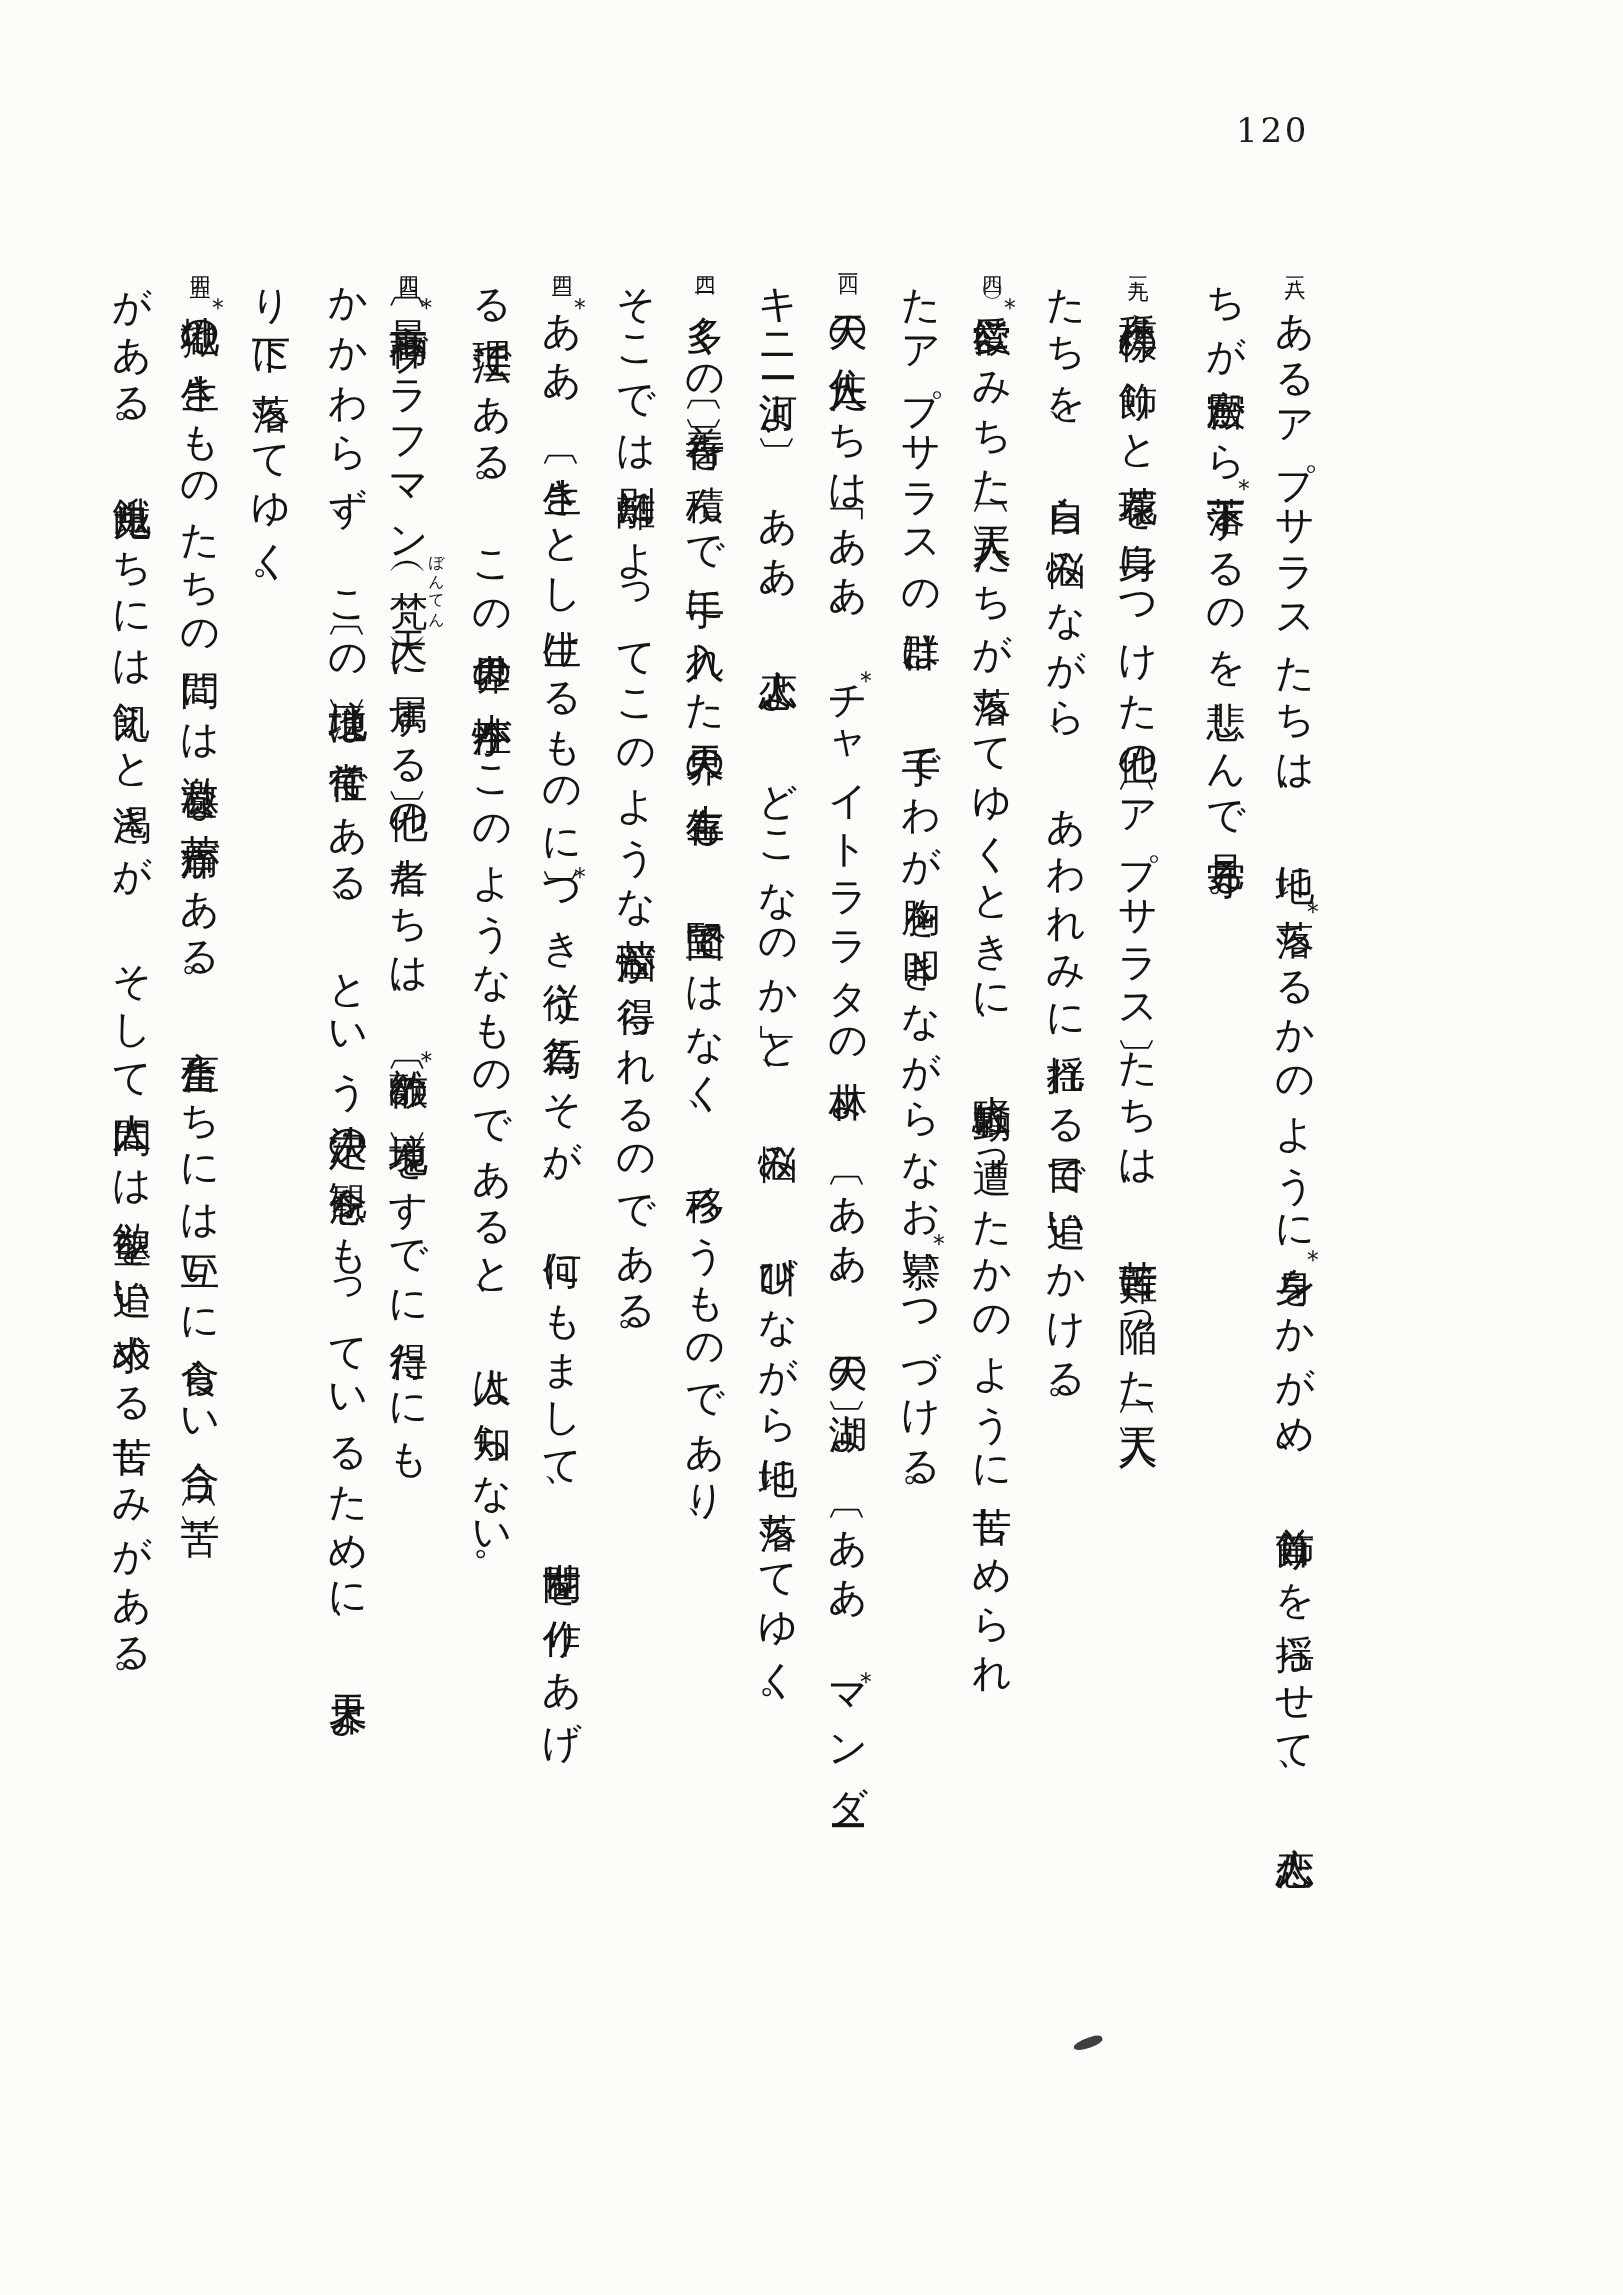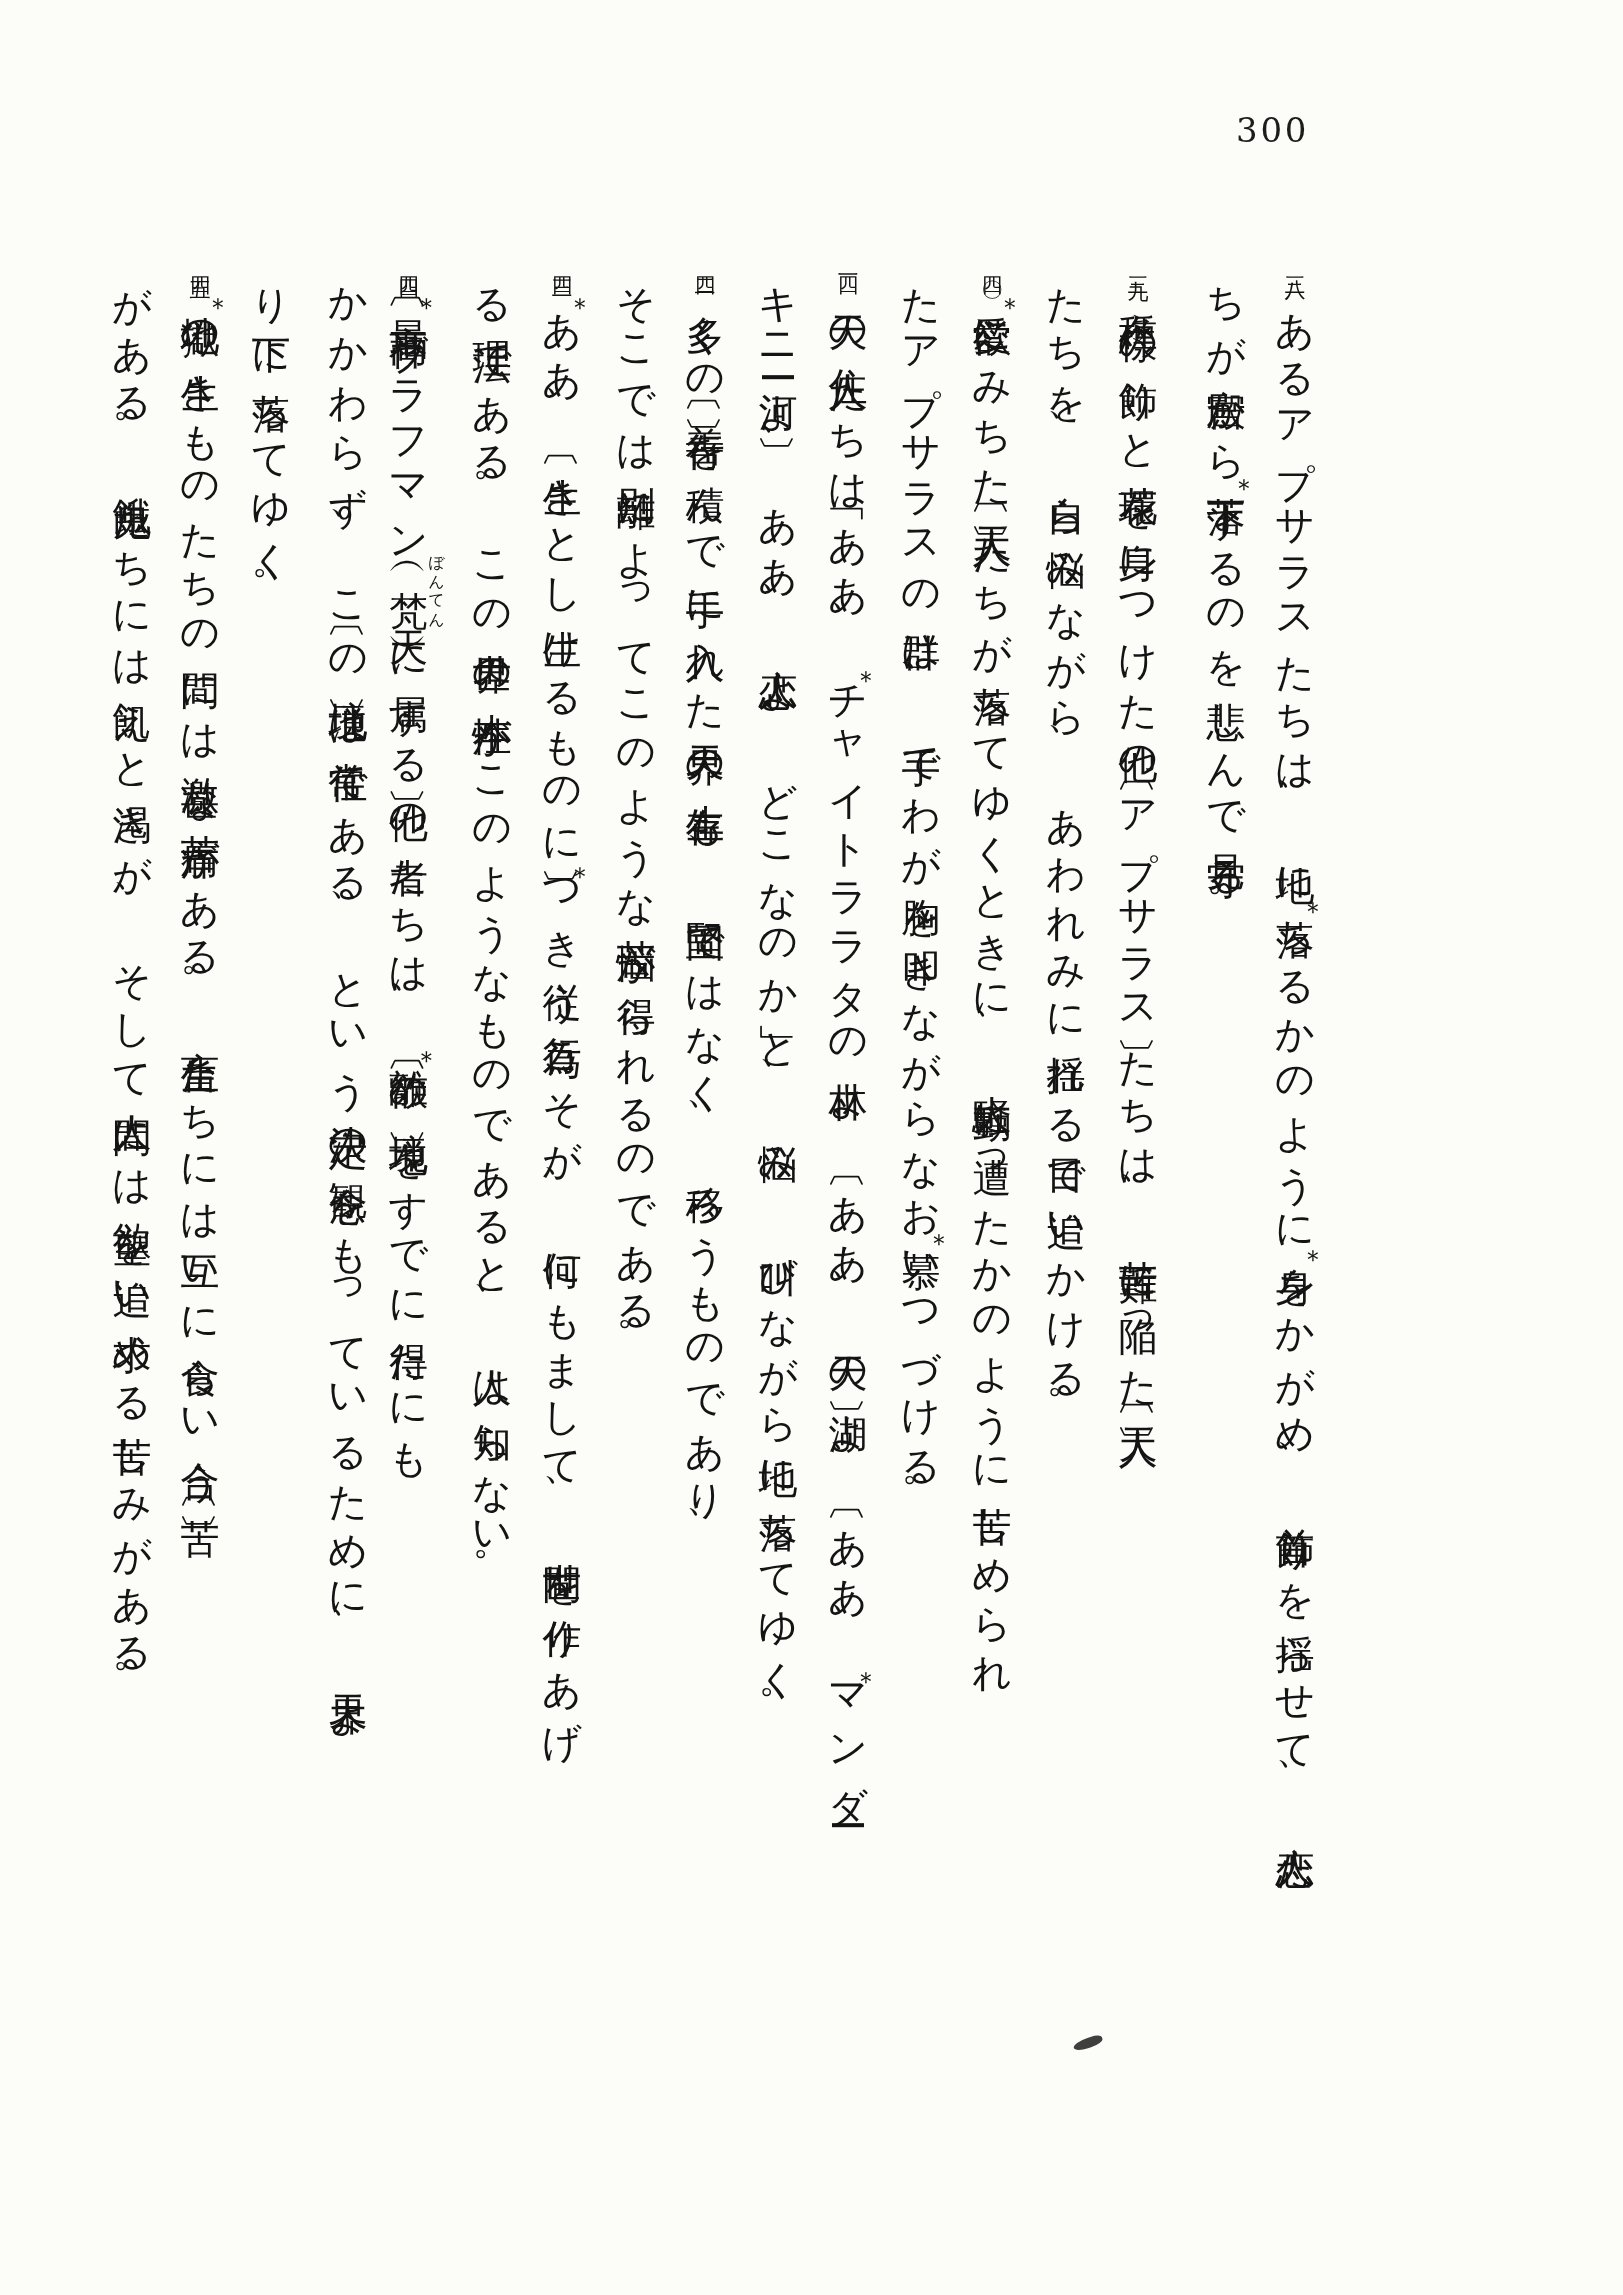--- a/index.html
+++ b/index.html
@@ -64,21 +64,21 @@
     border-radius:60% 40% 50% 50%;
     transform:rotate(-18deg);
     opacity:.85;
   }
 </style>
 </head>
 <body>
 
 <div class="page">
 
-  <div class="page-number">300</div>
+  <div class="page-number">120</div>
 
   <div class="text-block">
     <div class="col" style="left:1268px"><span class="vnum">三八</span>あるアプサラスたちは、<span class="gap"></span>地に<span class="star">＊</span>落ちるかのように<span class="star">＊</span>身をかがめ、<span class="gap"></span>首飾りを揺らせて、<span class="gap"></span>恋人た</div>
     <div class="col" style="left:1199px">ちが宮殿から<span class="star">＊</span>落下するのを悲しんで見守る。<span class="gap"></span></div>
 
     <div class="col" style="left:1111px"><span class="vnum">三九</span>種々様々の飾りと花環を身につけた他の〔アプサラス〕たちは、<span class="gap"></span>苦難に陥った〔天人〕</div>
     <div class="col" style="left:1039px">たちを、<span class="gap"></span>自ら悩みながら、<span class="gap"></span>あわれみに揺れる目で追いかける。<span class="gap"></span></div>
 
     <div class="col" style="left:965px"><span class="vnum">四〇</span><span class="star">＊</span>愛欲にみちた〔天人〕たちが落ちてゆくときに、<span class="gap"></span>大騒動に遭ったかのように苦しめられ</div>
     <div class="col" style="left:894px">たアプサラスの群は、<span class="gap"></span>手でわが胸を叩きながらなお<span class="star">＊</span>慕いつづける。<span class="gap"></span></div>

